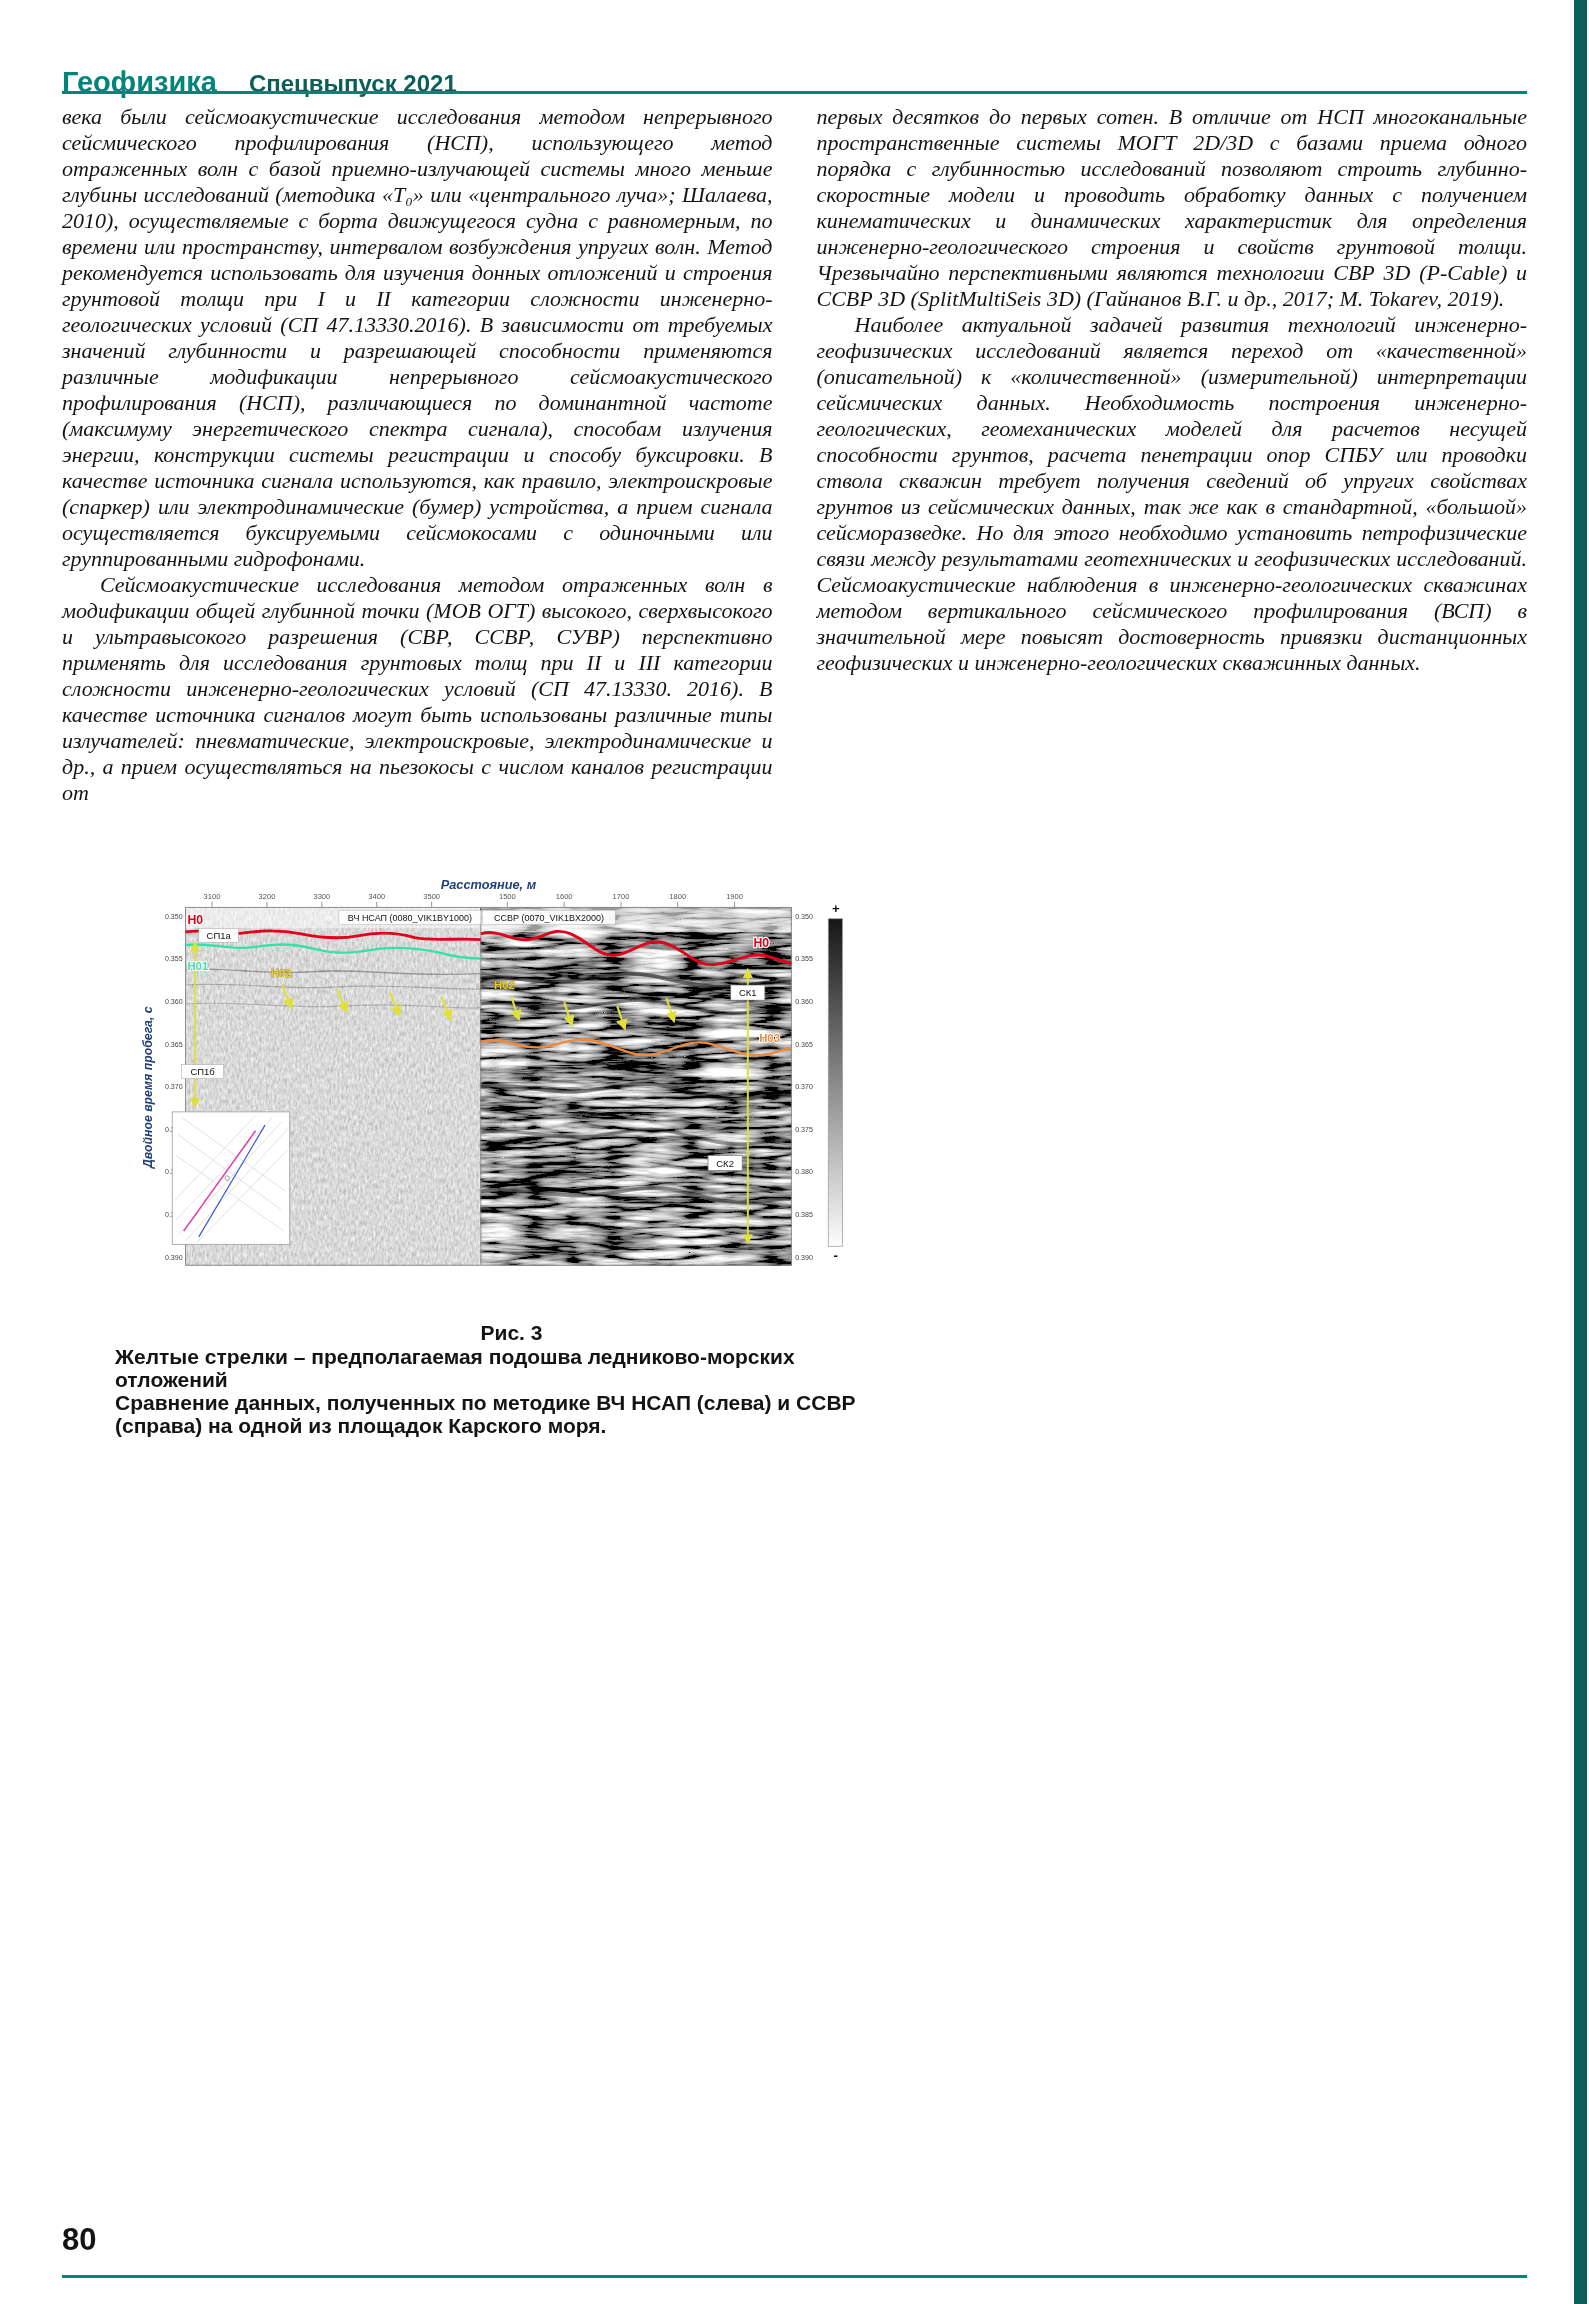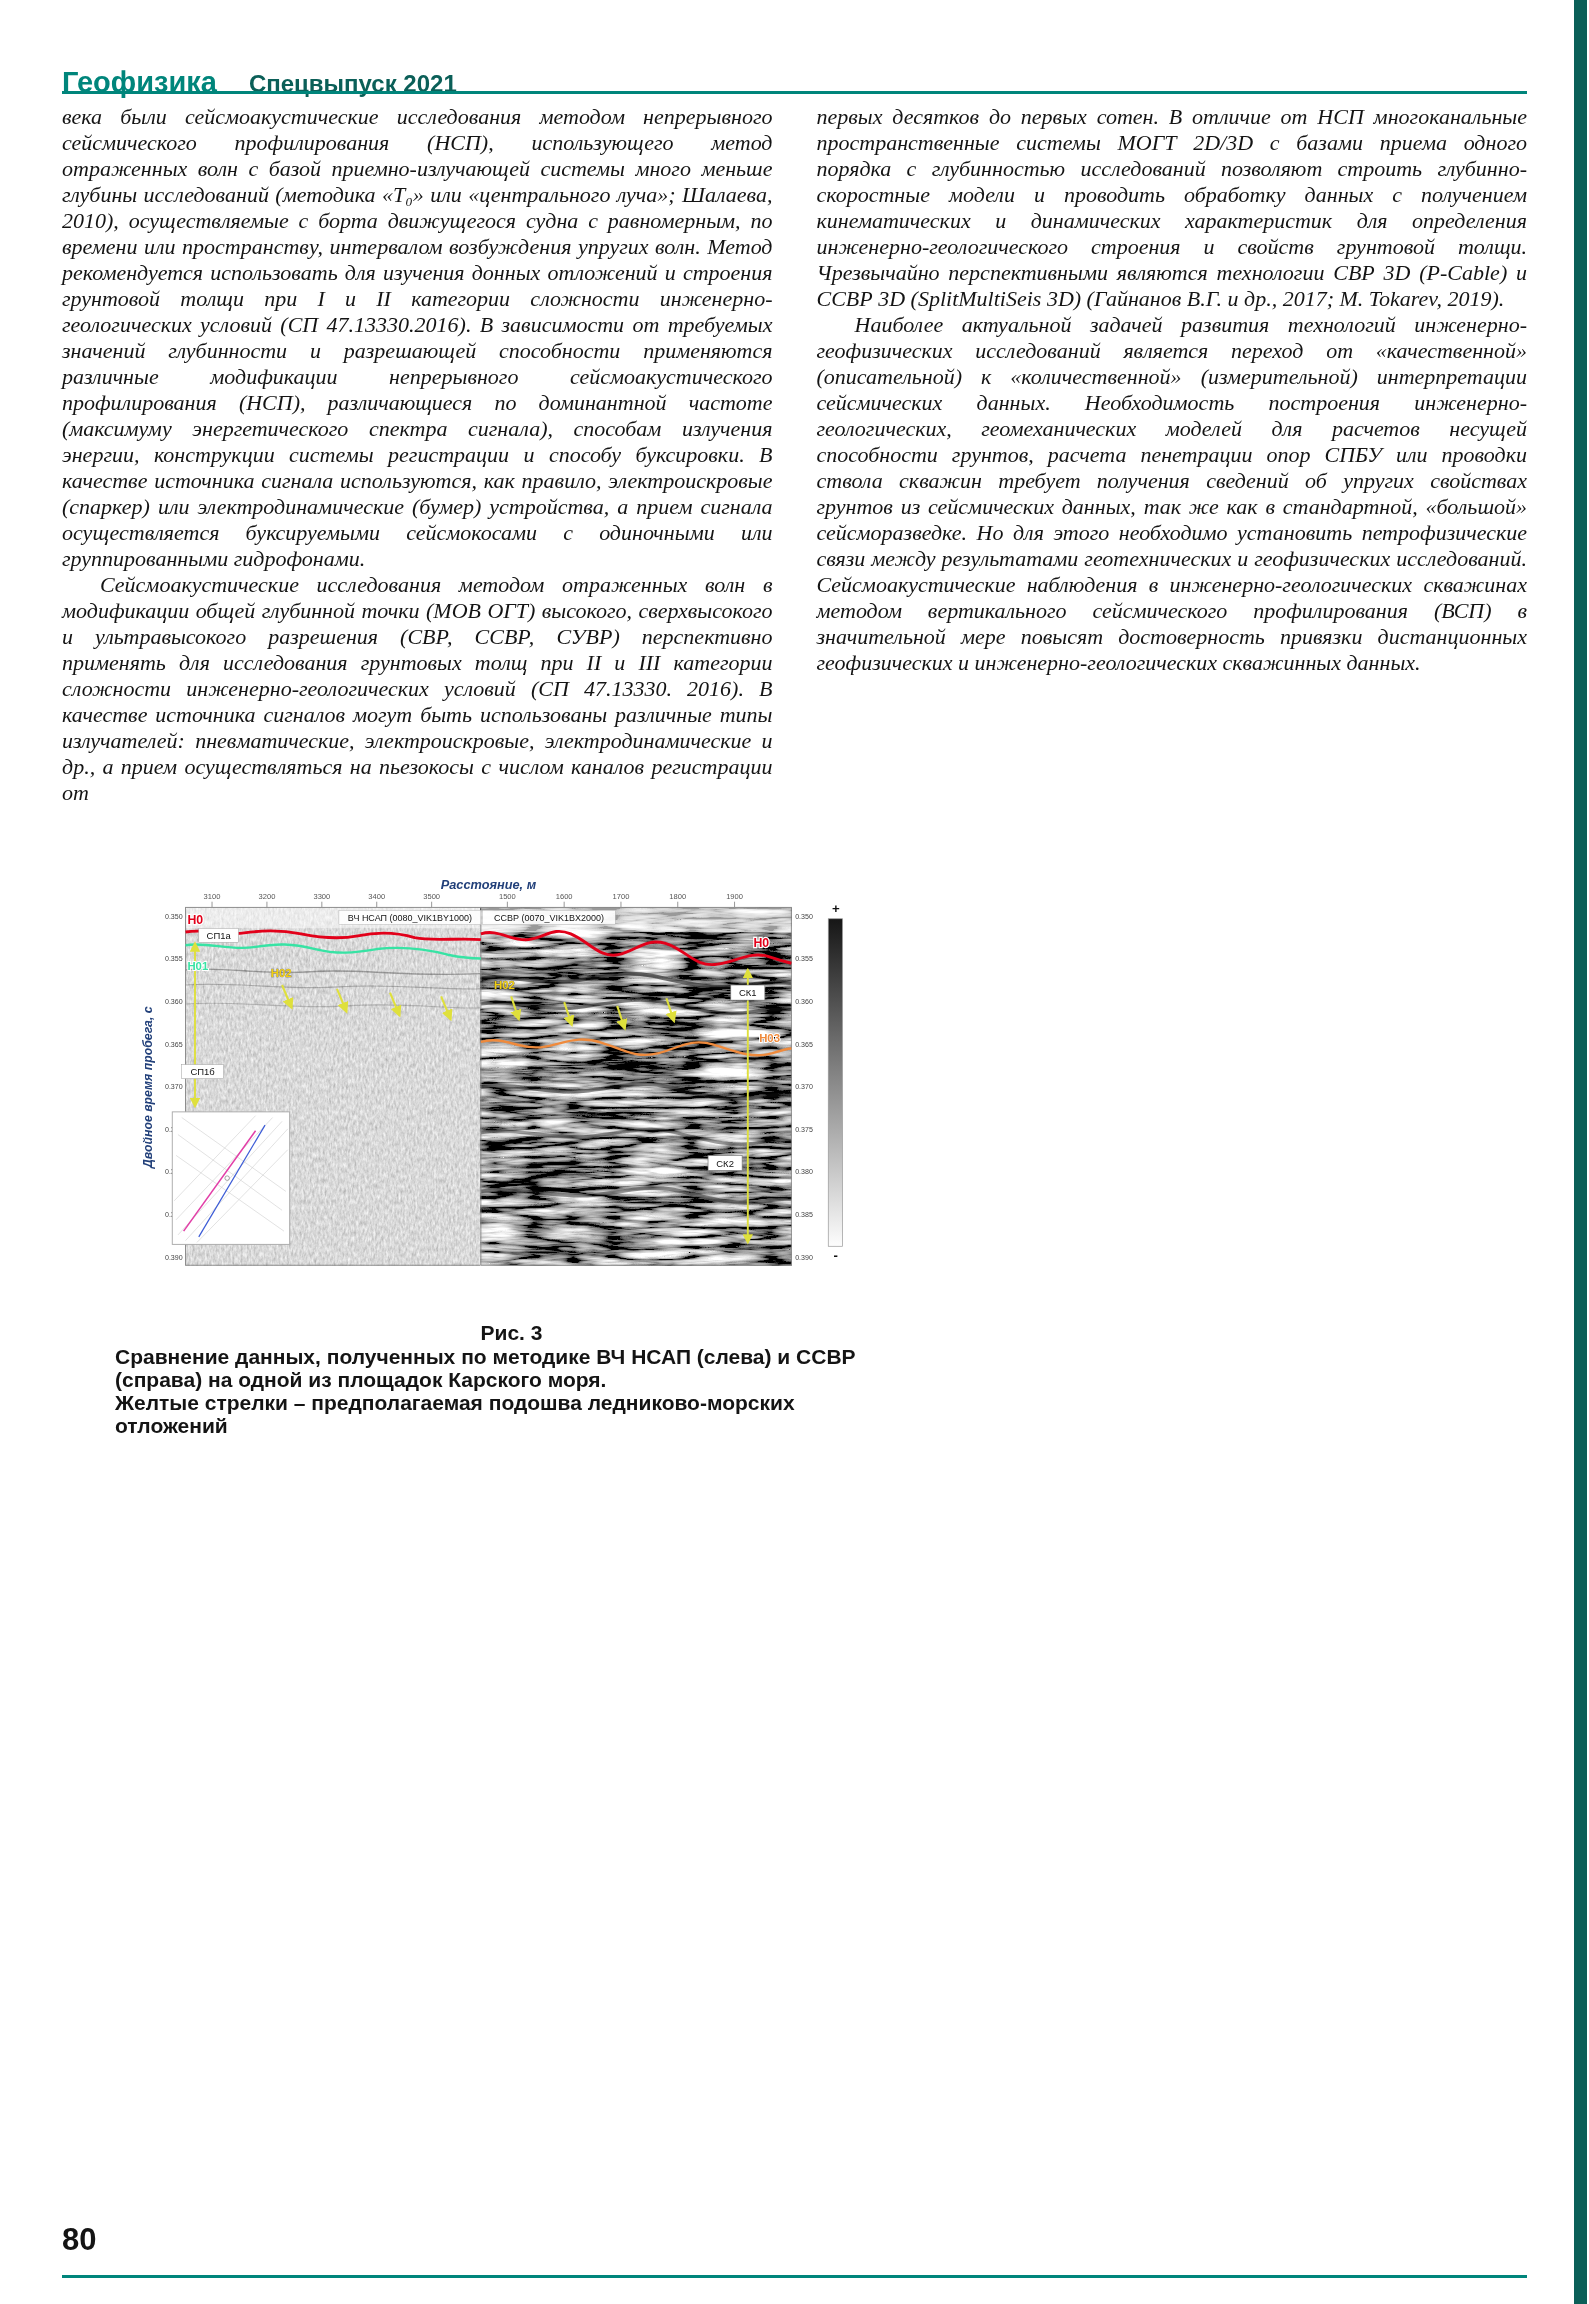--- a/index.html
+++ b/index.html
@@ -241,21 +241,21 @@
         </g>
         <line x1="46" y1="372" x2="122" y2="266" stroke="#e23ea7" stroke-width="1.6"></line>
         <line x1="62" y1="378" x2="132" y2="260" stroke="#3b5bd6" stroke-width="1.3"></line>
         <circle cx="92" cy="316" r="2.4" fill="none" stroke="#888888" stroke-width="0.8"></circle>
       </g>
     </svg>
   </div>
 
   <div class="caption">
     <div class="caption-title">Рис. 3</div>
+    <div class="caption-line">Желтые стрелки – предполагаемая подошва ледниково-морских отложений</div>
     <div class="caption-line">Сравнение данных, полученных по методике ВЧ НСАП (слева) и ССВР (справа) на одной из площадок Карского моря.</div>
-    <div class="caption-line">Желтые стрелки – предполагаемая подошва ледниково-морских отложений</div>
   </div>
 
   <div class="page-num">80</div>
   <div class="bottom-rule"></div>
 
 </div>
 
 
 </body></html>

